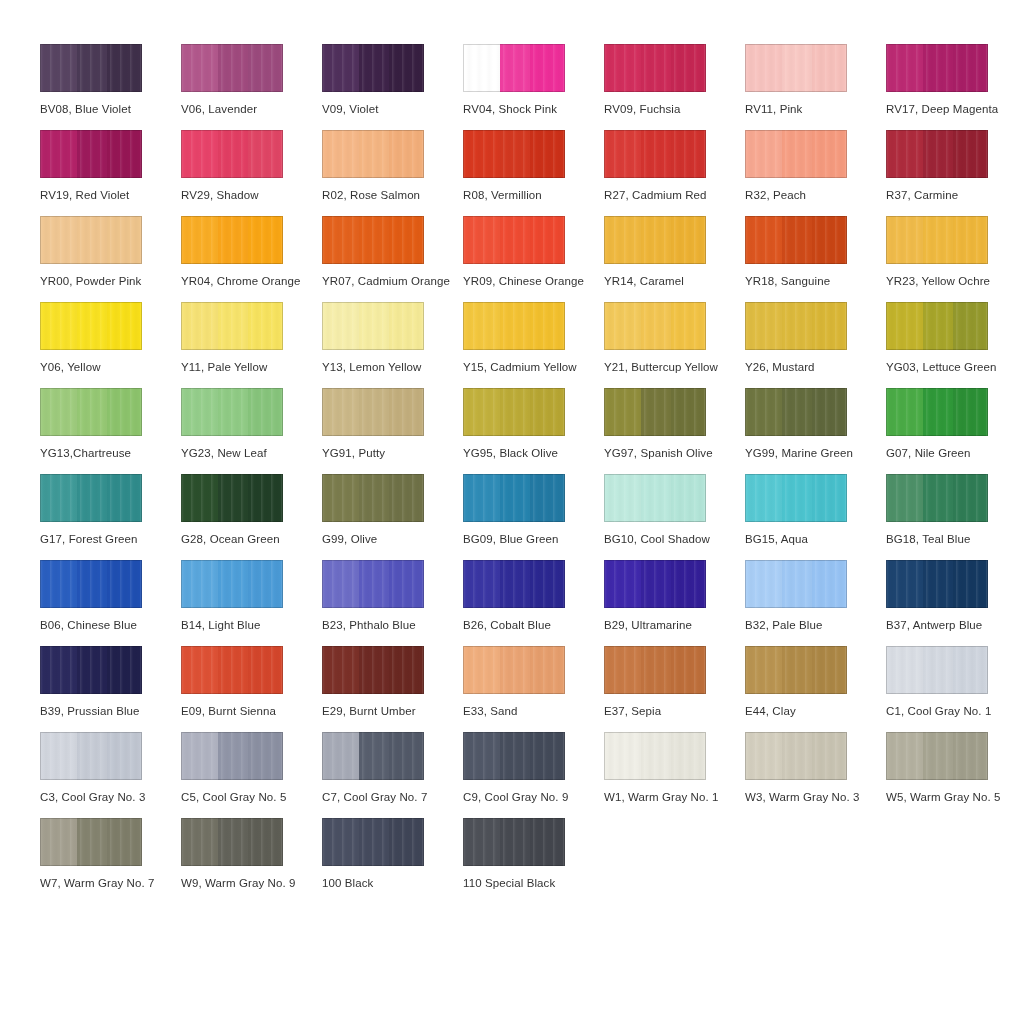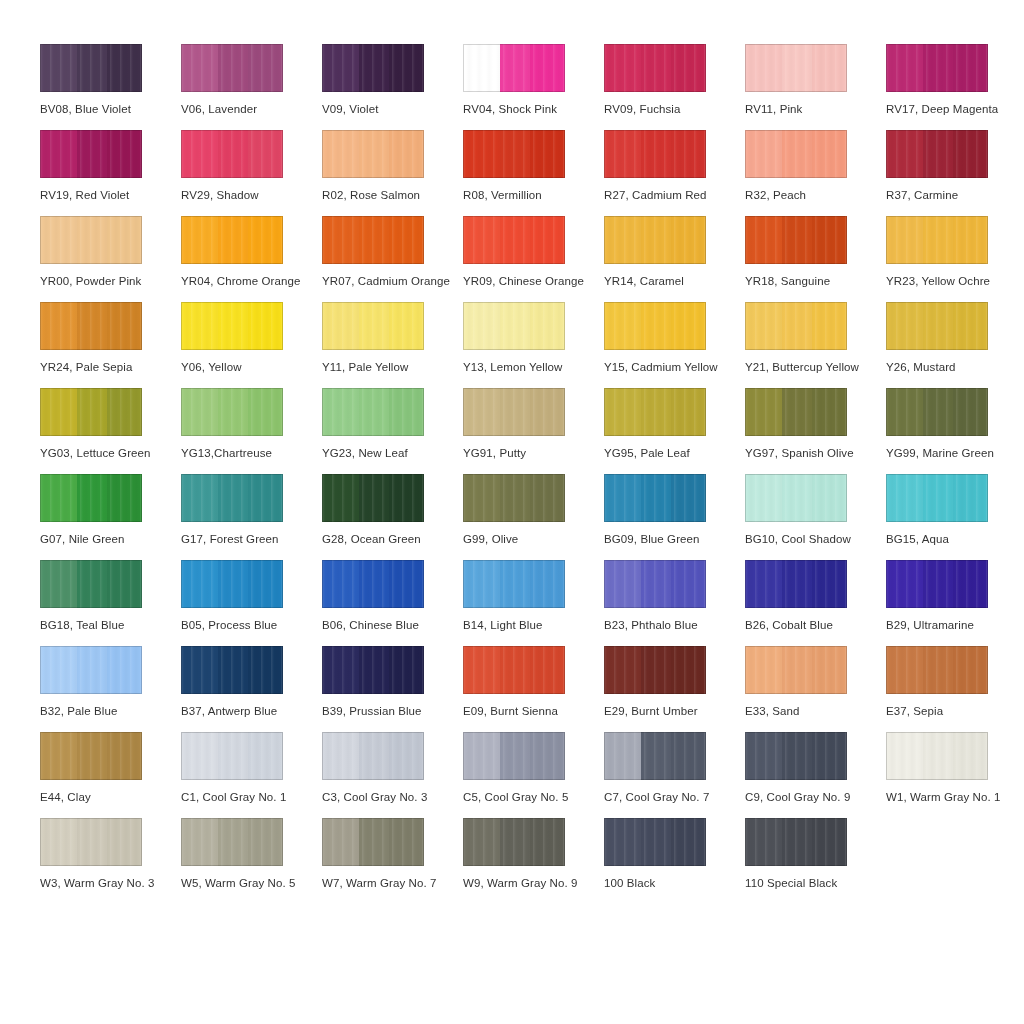--- a/index.html
+++ b/index.html
@@ -298,30 +298,20 @@
           <div class="chip-band band-light" style="background: rgb(240, 187, 74);"></div>
           <div class="chip-band band-mid" style="background: rgb(239, 185, 63);"></div>
           <div class="chip-band band-dark" style="background: rgb(238, 182, 58);"></div>
           <div class="chip-streaks"></div>
           <div class="chip-edge"></div>
         </div>
         <div class="swatch-label">YR23, Yellow Ochre</div>
       </div>
       <div class="swatch-cell">
         <div class="swatch-chip">
-          <div class="chip-band band-light" style="background: rgb(226, 148, 50);"></div>
-          <div class="chip-band band-mid" style="background: rgb(212, 135, 42);"></div>
-          <div class="chip-band band-dark" style="background: rgb(207, 131, 38);"></div>
-          <div class="chip-streaks"></div>
-          <div class="chip-edge"></div>
-        </div>
-        <div class="swatch-label">YR24, Pale Sepia</div>
-      </div>
-      <div class="swatch-cell">
-        <div class="swatch-chip">
           <div class="chip-band band-light" style="background: rgb(249, 226, 41);"></div>
           <div class="chip-band band-mid" style="background: rgb(249, 226, 33);"></div>
           <div class="chip-band band-dark" style="background: rgb(248, 223, 24);"></div>
           <div class="chip-streaks"></div>
           <div class="chip-edge"></div>
         </div>
         <div class="swatch-label">Y06, Yellow</div>
       </div>
       <div class="swatch-cell">
         <div class="swatch-chip">
@@ -414,21 +404,21 @@
         <div class="swatch-label">YG91, Putty</div>
       </div>
       <div class="swatch-cell">
         <div class="swatch-chip">
           <div class="chip-band band-light" style="background: rgb(194, 177, 61);"></div>
           <div class="chip-band band-mid" style="background: rgb(188, 171, 55);"></div>
           <div class="chip-band band-dark" style="background: rgb(183, 166, 51);"></div>
           <div class="chip-streaks"></div>
           <div class="chip-edge"></div>
         </div>
-        <div class="swatch-label">YG95, Pale Leaf</div>
+        <div class="swatch-label">YG95, Black Olive</div>
       </div>
       <div class="swatch-cell">
         <div class="swatch-chip">
           <div class="chip-band band-light" style="background: rgb(143, 140, 59);"></div>
           <div class="chip-band band-mid" style="background: rgb(118, 119, 60);"></div>
           <div class="chip-band band-dark" style="background: rgb(111, 114, 57);"></div>
           <div class="chip-streaks"></div>
           <div class="chip-edge"></div>
         </div>
         <div class="swatch-label">YG97, Spanish Olive</div>
@@ -515,30 +505,20 @@
       </div>
       <div class="swatch-cell">
         <div class="swatch-chip">
           <div class="chip-band band-light" style="background: rgb(77, 144, 104);"></div>
           <div class="chip-band band-mid" style="background: rgb(52, 130, 90);"></div>
           <div class="chip-band band-dark" style="background: rgb(47, 124, 85);"></div>
           <div class="chip-streaks"></div>
           <div class="chip-edge"></div>
         </div>
         <div class="swatch-label">BG18, Teal Blue</div>
-      </div>
-      <div class="swatch-cell">
-        <div class="swatch-chip">
-          <div class="chip-band band-light" style="background: rgb(43, 146, 205);"></div>
-          <div class="chip-band band-mid" style="background: rgb(36, 137, 198);"></div>
-          <div class="chip-band band-dark" style="background: rgb(31, 131, 192);"></div>
-          <div class="chip-streaks"></div>
-          <div class="chip-edge"></div>
-        </div>
-        <div class="swatch-label">B05, Process Blue</div>
       </div>
       <div class="swatch-cell">
         <div class="swatch-chip">
           <div class="chip-band band-light" style="background: rgb(42, 95, 192);"></div>
           <div class="chip-band band-mid" style="background: rgb(35, 85, 184);"></div>
           <div class="chip-band band-dark" style="background: rgb(31, 79, 178);"></div>
           <div class="chip-streaks"></div>
           <div class="chip-edge"></div>
         </div>
         <div class="swatch-label">B06, Chinese Blue</div>

